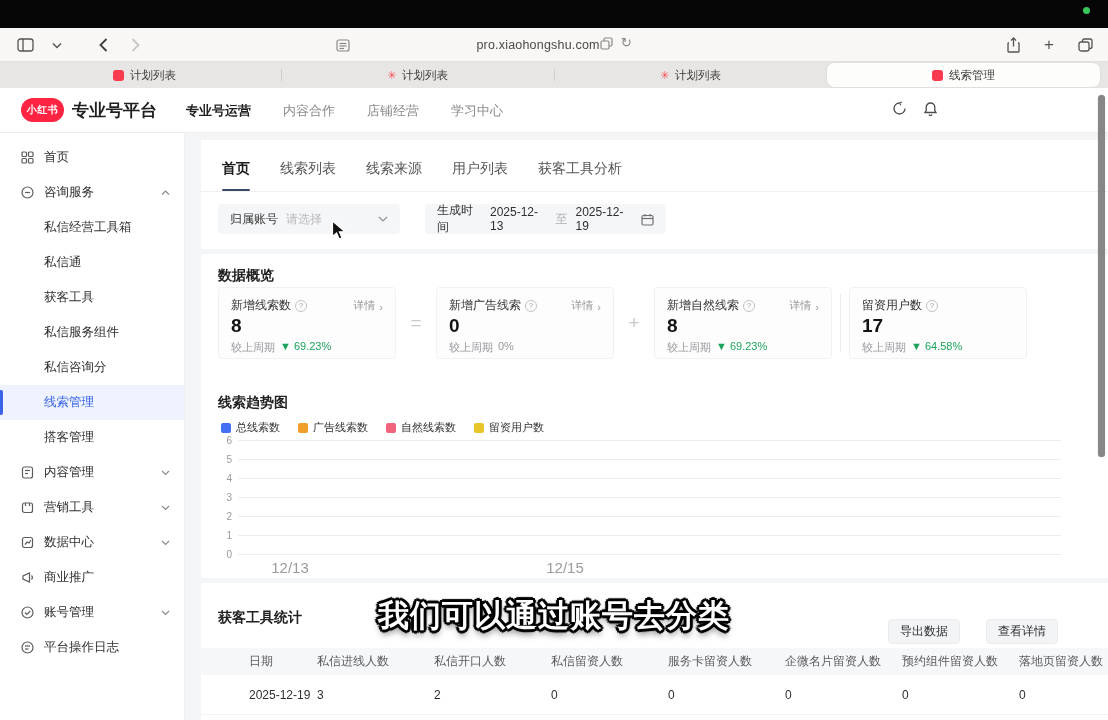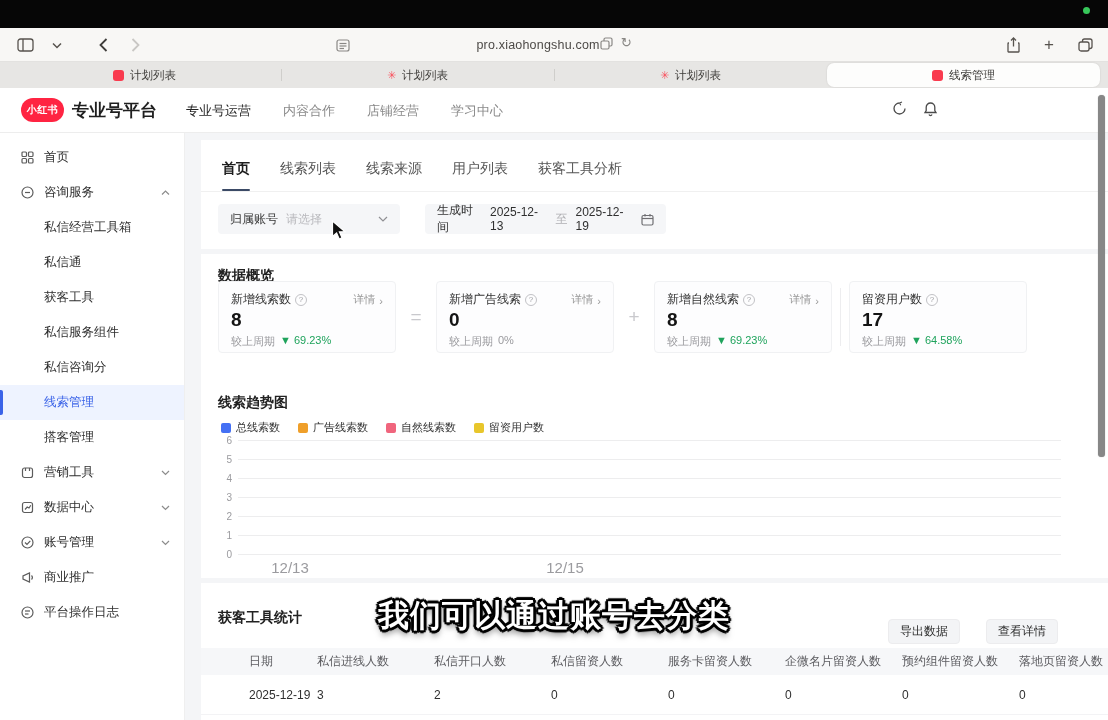--- a/index.html
+++ b/index.html
@@ -32,21 +32,21 @@
   .btab.active::before, .btab.active + .btab::before { display:none; }
   .favicon { width:11px; height:11px; border-radius:3px; background:#f93b4f; flex:0 0 auto; }
   .spinner { color:#f9535f; font-size:11px; line-height:1; flex:0 0 auto; }
 
   
   .appheader { position:absolute; left:0; top:88px; width:1108px; height:45px; background:#fff; border-bottom:1px solid #ededed; }
   .logo-pill { position:absolute; left:21px; top:10px; width:43px; height:24px; background:#ff2442; border-radius:12px; color:#fff; font-size:10px; font-weight:bold; display:flex; align-items:center; justify-content:center; letter-spacing:.5px; }
   .platform-title { position:absolute; left:72px; top:11px; font-size:17px; font-weight:bold; color:#1f1f1f; }
   .appnav { position:absolute; left:186px; top:0; height:45px; display:flex; align-items:center; gap:32px; }
   .appnav .nav-item { font-size:13px; color:#8a8a8a; }
-  .appnav .nav-item.active { color:#1f1f1f; font-weight:normal; }
+  .appnav .nav-item.active { color:#1f1f1f; font-weight:bold; }
   .hdr-icons { position:absolute; right:170px; top:0; height:45px; display:flex; align-items:center; gap:16px; color:#4b4b4b; }
 
   
   .sidebar { position:absolute; left:0; top:133px; width:185px; height:587px; background:#fff; border-right:1px solid #efefef; padding-top:7px; }
   .side-item { height:35px; display:flex; align-items:center; gap:9px; padding:0 14px 0 20px; font-size:12.5px; color:#2e2e2e; position:relative; cursor:default; }
   .side-item .s-ico { display:inline-flex; color:#5c5c5c; width:15px; justify-content:center; }
   .side-item.sub { padding-left:44px; }
   .side-item .chev { margin-left:auto; color:#8c8c8c; display:inline-flex; }
   .side-item.selected { background:#eef3ff; color:#3a63e8; }
   .side-item.selected::before { content:""; position:absolute; left:0; top:5px; bottom:5px; width:3px; background:#3a63e8; border-radius:0 2px 2px 0; }
@@ -70,21 +70,21 @@
   .f-label { color:#333; }
   .f-placeholder { color:#b9b9bd; }
   .f-chev { margin-left:auto; color:#909094; display:inline-flex; }
   .f-date { color:#2f2f2f; }
   .f-sep { color:#b0b0b4; }
   .f-cal { margin-left:auto; color:#6e6e72; display:inline-flex; }
 
   
   .sec-title { font-size:14px; font-weight:bold; color:#222; }
   .overview-title { position:absolute; left:17px; top:13px; }
-  .cards-row { position:absolute; left:17px; top:27px; display:flex; align-items:center; }
+  .cards-row { position:absolute; left:17px; top:33px; display:flex; align-items:center; }
   .card { width:178px; height:72px; border:1px solid #f0f1f3; background:#fdfdfe; border-radius:4px; padding:9px 12px 0; }
   .card-top { display:flex; align-items:center; font-size:12px; color:#333; gap:4px; }
   .help-ico { width:12px; height:12px; border:1px solid #c2c2c6; border-radius:50%; color:#a0a0a4; font-size:8px; display:inline-flex; align-items:center; justify-content:center; flex:0 0 auto; }
   .detail-link { margin-left:auto; color:#999; font-size:11px; display:inline-flex; align-items:flex-end; gap:4px; }
   .card-value { font-size:19px; font-weight:600; color:#141414; margin-top:1px; }
   .card-delta { font-size:11px; color:#9a9a9e; margin-top:3px; display:flex; gap:5px; }
   .delta-down { color:#1fa35c; }
   .delta-flat { color:#9a9a9e; }
   .op { width:40px; text-align:center; color:#c9c9cd; font-size:19px; }
   .vdiv { width:1px; height:58px; background:#ededef; margin:0 8px; }
@@ -282,20 +282,35 @@
       </div>
     <div class="side-item sub selected">
         <span>线索管理</span>
       </div>
     <div class="side-item sub">
         <span>搭客管理</span>
       </div>
     <div class="side-item">
       <span class="s-ico">
           <svg width="13" height="13" viewBox="0 0 13 13" fill="none" stroke="currentColor" stroke-width="1.2">
+            <rect x="1.5" y="1" width="10" height="11" rx="2"></rect>
+            <line x1="4" y1="4.5" x2="9" y2="4.5"></line>
+            <line x1="4" y1="7.5" x2="7" y2="7.5"></line>
+          </svg>
+        </span>
+      <span>内容管理</span>
+      <span class="chev">
+          <svg width="9" height="6" viewBox="0 0 9 6" fill="none" stroke="currentColor" stroke-width="1.2">
+            <path d="M1 1 L4.5 4.5 L8 1"></path>
+          </svg>
+        </span>
+    </div>
+    <div class="side-item">
+      <span class="s-ico">
+          <svg width="13" height="13" viewBox="0 0 13 13" fill="none" stroke="currentColor" stroke-width="1.2">
             <rect x="1.5" y="2" width="10" height="9.5" rx="2"></rect>
             <line x1="4.5" y1="2" x2="4.5" y2="5"></line>
             <line x1="8.5" y1="2" x2="8.5" y2="5"></line>
           </svg>
         </span>
       <span>营销工具</span>
       <span class="chev">
           <svg width="9" height="6" viewBox="0 0 9 6" fill="none" stroke="currentColor" stroke-width="1.2">
             <path d="M1 1 L4.5 4.5 L8 1"></path>
           </svg>
@@ -311,39 +326,39 @@
       <span>数据中心</span>
       <span class="chev">
           <svg width="9" height="6" viewBox="0 0 9 6" fill="none" stroke="currentColor" stroke-width="1.2">
             <path d="M1 1 L4.5 4.5 L8 1"></path>
           </svg>
         </span>
     </div>
     <div class="side-item">
       <span class="s-ico">
           <svg width="13" height="13" viewBox="0 0 13 13" fill="none" stroke="currentColor" stroke-width="1.2">
+            <path d="M2 8 L2 5 L8.5 2 L8.5 11 Z"></path>
+            <path d="M10.5 4.5 A3 3 0 0 1 10.5 8.5"></path>
+          </svg>
+        </span>
+      <span>商业推广</span>
+    </div>
+    <div class="side-item">
+      <span class="s-ico">
+          <svg width="13" height="13" viewBox="0 0 13 13" fill="none" stroke="currentColor" stroke-width="1.2">
             <circle cx="6.5" cy="6.5" r="5.5"></circle>
             <path d="M4 6.5 L6 8.5 L9.3 4.8"></path>
           </svg>
         </span>
       <span>账号管理</span>
       <span class="chev">
           <svg width="9" height="6" viewBox="0 0 9 6" fill="none" stroke="currentColor" stroke-width="1.2">
             <path d="M1 1 L4.5 4.5 L8 1"></path>
           </svg>
         </span>
-    </div>
-    <div class="side-item">
-      <span class="s-ico">
-          <svg width="13" height="13" viewBox="0 0 13 13" fill="none" stroke="currentColor" stroke-width="1.2">
-            <path d="M2 8 L2 5 L8.5 2 L8.5 11 Z"></path>
-            <path d="M10.5 4.5 A3 3 0 0 1 10.5 8.5"></path>
-          </svg>
-        </span>
-      <span>商业推广</span>
     </div>
     <div class="side-item">
       <span class="s-ico">
           <svg width="13" height="13" viewBox="0 0 13 13" fill="none" stroke="currentColor" stroke-width="1.2">
             <circle cx="6.5" cy="6.5" r="5.5"></circle>
             <line x1="4" y1="5" x2="9" y2="5"></line>
             <line x1="4" y1="8" x2="7.5" y2="8"></line>
           </svg>
         </span>
       <span>平台操作日志</span>

